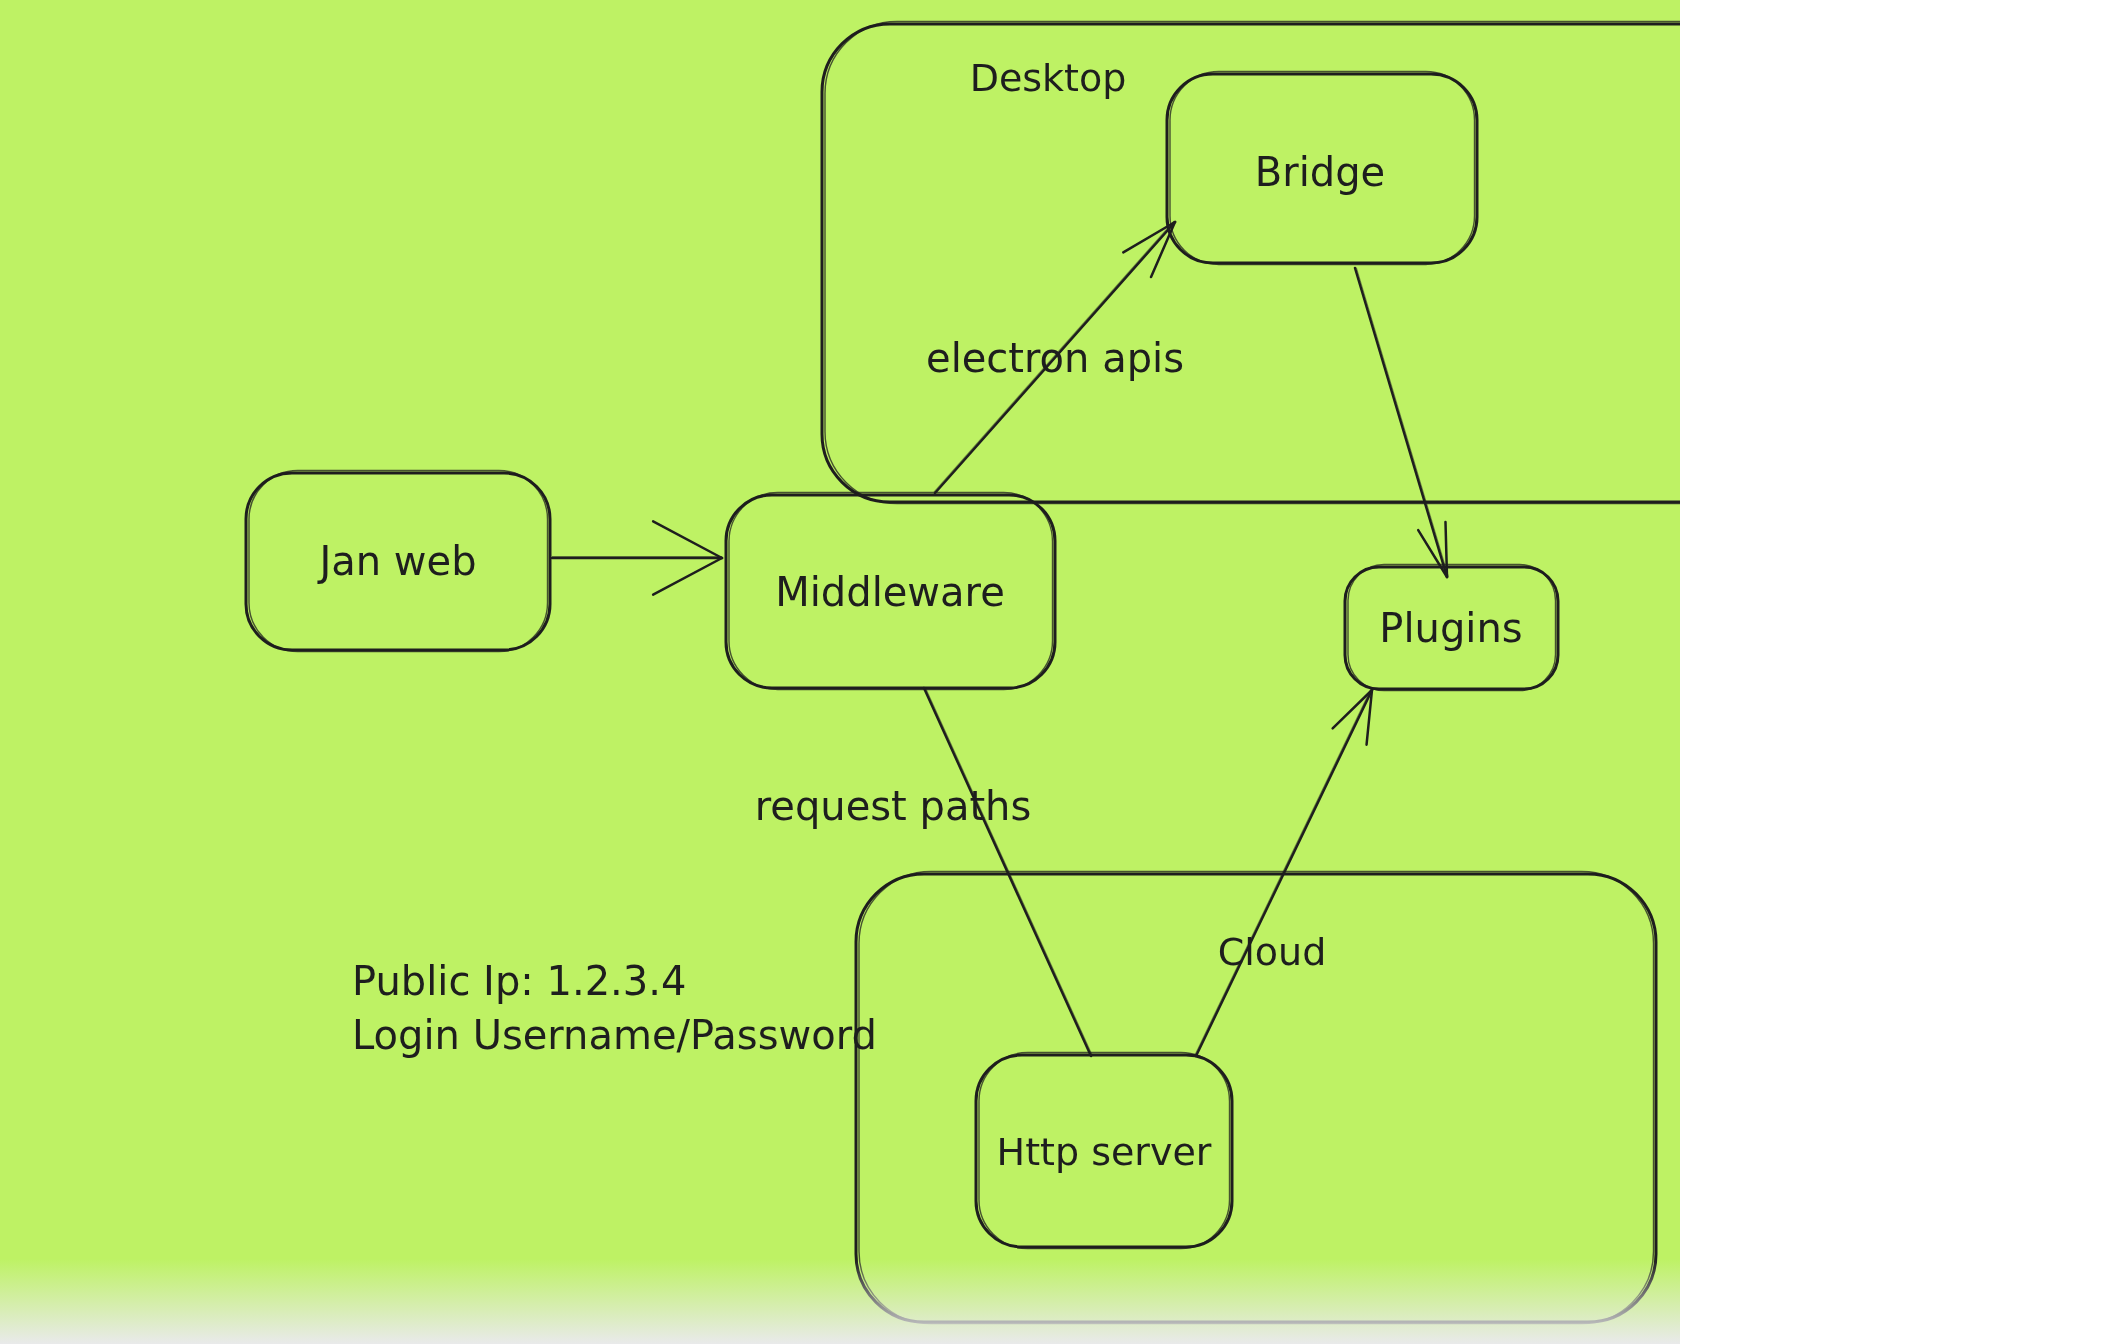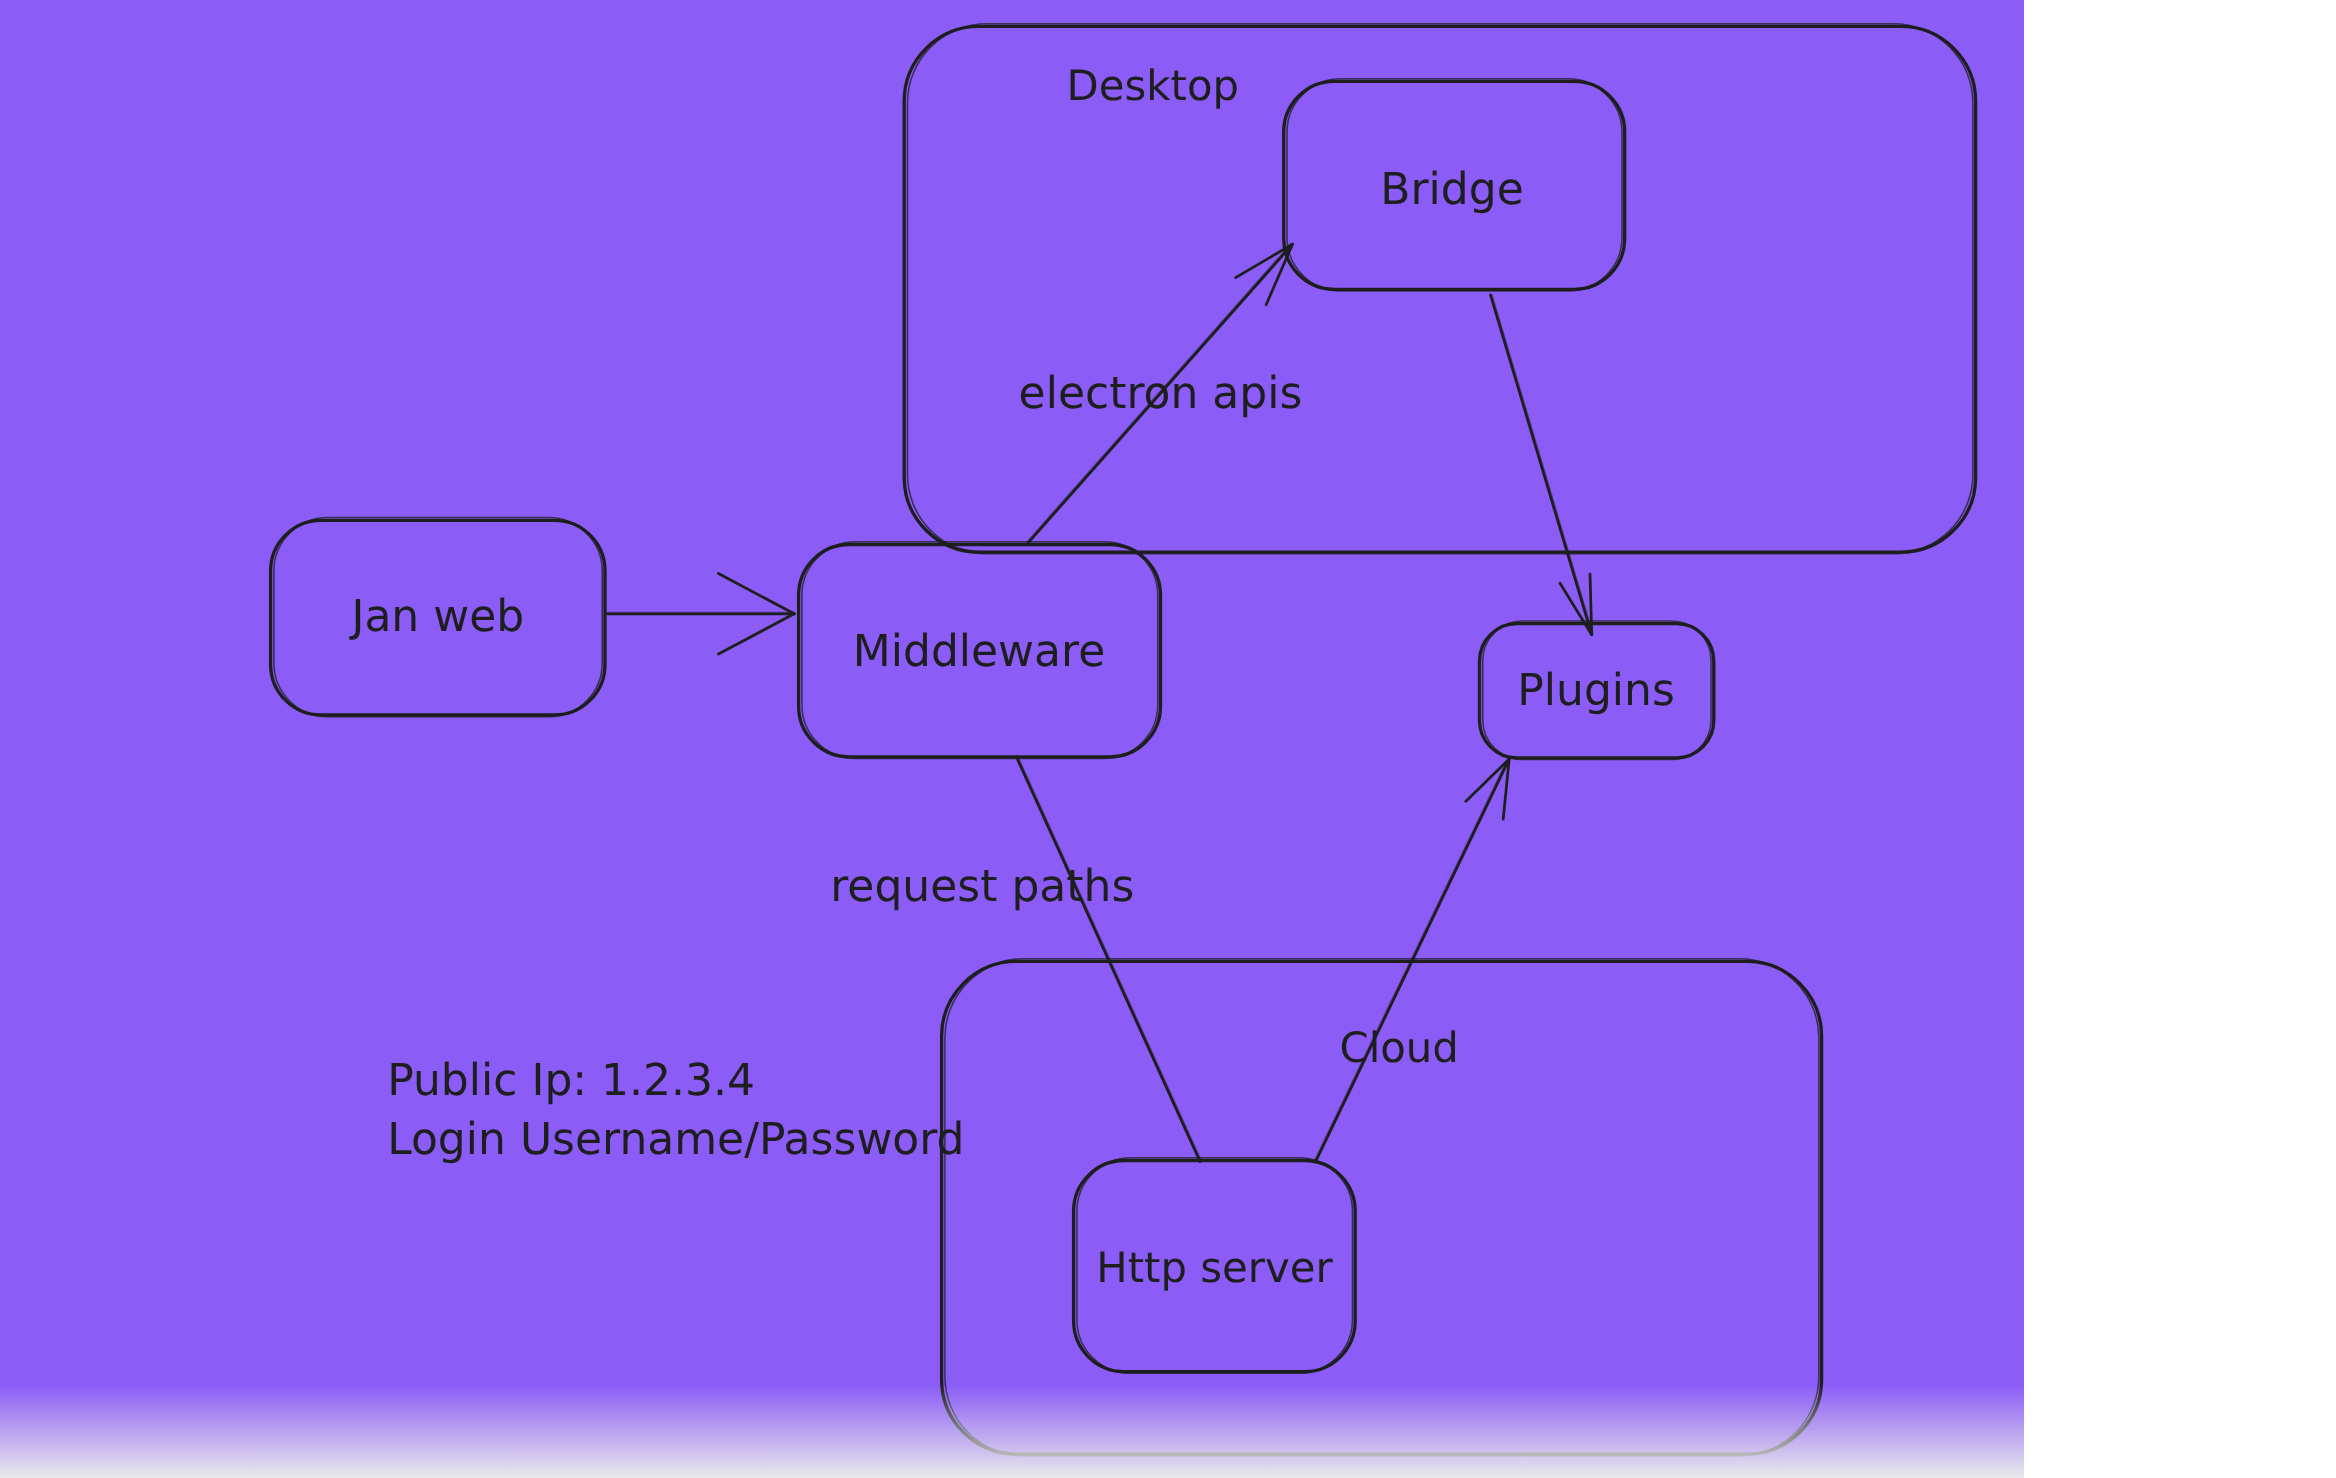--- a/index.html
+++ b/index.html
@@ -1,19 +1,19 @@
 <!DOCTYPE html>
 <html><head>
 <meta charset="utf-8">
 <style>
   html,body{margin:0;padding:0;background:#ffffff;}
   .stage{
     position:relative;
-    width:1840px;height:1344px;
-    background:#8b5cf6;
+    width:1680px;height:1344px;
+    background:#bef264;
     overflow:hidden;
     font-family:"DejaVu Sans", sans-serif;
   }
   .stage svg{position:absolute;left:0;top:0;display:block;}
   .footer-fade{
     position:absolute;left:0;bottom:0;width:100%;height:85px;
     background:linear-gradient(to bottom, rgba(233,234,235,0) 0%, #e9eaeb 100%);
     pointer-events:none;
   }
   text{

